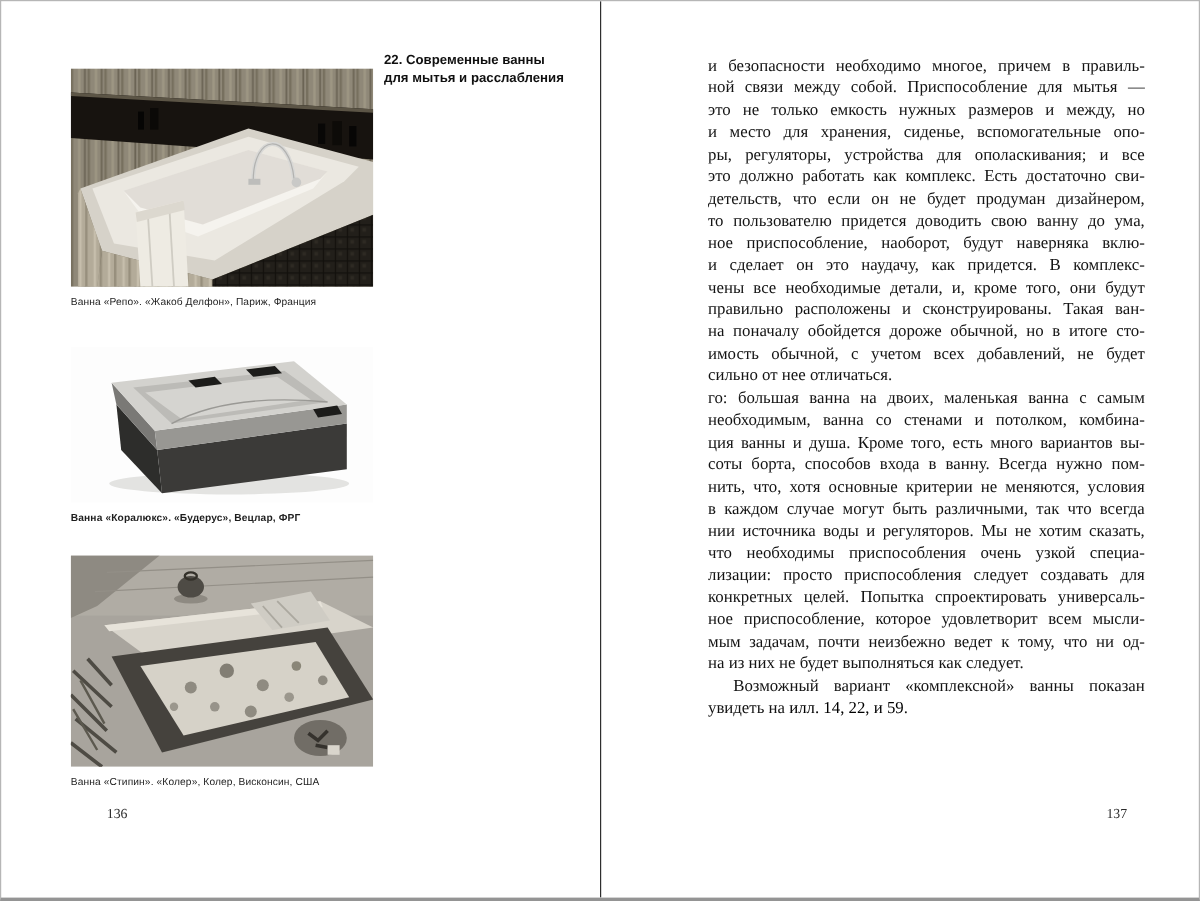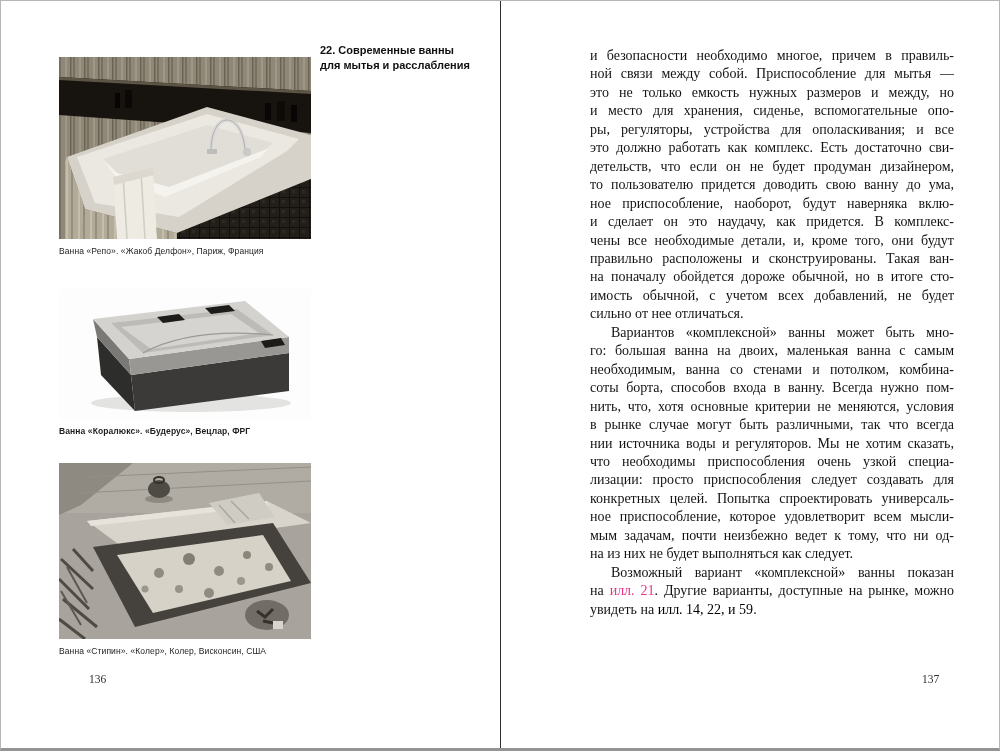--- a/index.html
+++ b/index.html
@@ -204,33 +204,32 @@
         <div class="line"><span>это должно работать как комплекс. Есть достаточно сви-</span></div>
         <div class="line"><span>детельств, что если он не будет продуман дизайнером,</span></div>
         <div class="line"><span>то пользователю придется доводить свою ванну до ума,</span></div>
         <div class="line"><span>ное приспособление, наоборот, будут наверняка вклю-</span></div>
         <div class="line"><span>и сделает он это наудачу, как придется. В комплекс-</span></div>
         <div class="line"><span>чены все необходимые детали, и, кроме того, они будут</span></div>
         <div class="line"><span>правильно расположены и сконструированы. Такая ван-</span></div>
         <div class="line"><span>на поначалу обойдется дороже обычной, но в итоге сто-</span></div>
         <div class="line"><span>имость обычной, с учетом всех добавлений, не будет</span></div>
         <div class="line end"><span>сильно от нее отличаться.</span></div>
-        <div class="line indent"><span>Вариантов «комплексной» ванны может быть мно-</span></div>
         <div class="line"><span>го: большая ванна на двоих, маленькая ванна с самым</span></div>
         <div class="line"><span>необходимым, ванна со стенами и потолком, комбина-</span></div>
+        <div class="line"><span>ция ванны и душа. Кроме того, есть много вариантов вы-</span></div>
         <div class="line"><span>соты борта, способов входа в ванну. Всегда нужно пом-</span></div>
         <div class="line"><span>нить, что, хотя основные критерии не меняются, условия</span></div>
-        <div class="line"><span>в рынке случае могут быть различными, так что всегда</span></div>
+        <div class="line"><span>в каждом случае могут быть различными, так что всегда</span></div>
         <div class="line"><span>нии источника воды и регуляторов. Мы не хотим сказать,</span></div>
         <div class="line"><span>что необходимы приспособления очень узкой специа-</span></div>
         <div class="line"><span>лизации: просто приспособления следует создавать для</span></div>
         <div class="line"><span>конкретных целей. Попытка спроектировать универсаль-</span></div>
         <div class="line"><span>ное приспособление, которое удовлетворит всем мысли-</span></div>
         <div class="line"><span>мым задачам, почти неизбежно ведет к тому, что ни од-</span></div>
         <div class="line end"><span>на из них не будет выполняться как следует.</span></div>
         <div class="line indent"><span>Возможный вариант «комплексной» ванны показан</span></div>
-        <div class="line"><span>на </span><span class="xref" style="color: rgb(234, 51, 134);">илл. 21</span><span>. Другие варианты, доступные на рынке, можно</span></div>
         <div class="line end"><span>увидеть на </span><span class="xref" style="color: #000000;">илл. 14, 22, и 59</span><span>.</span></div>
       </div>
     <div class="pagenum pn-right">137</div>
   </div>
 
 </div>
 
 </body></html>

